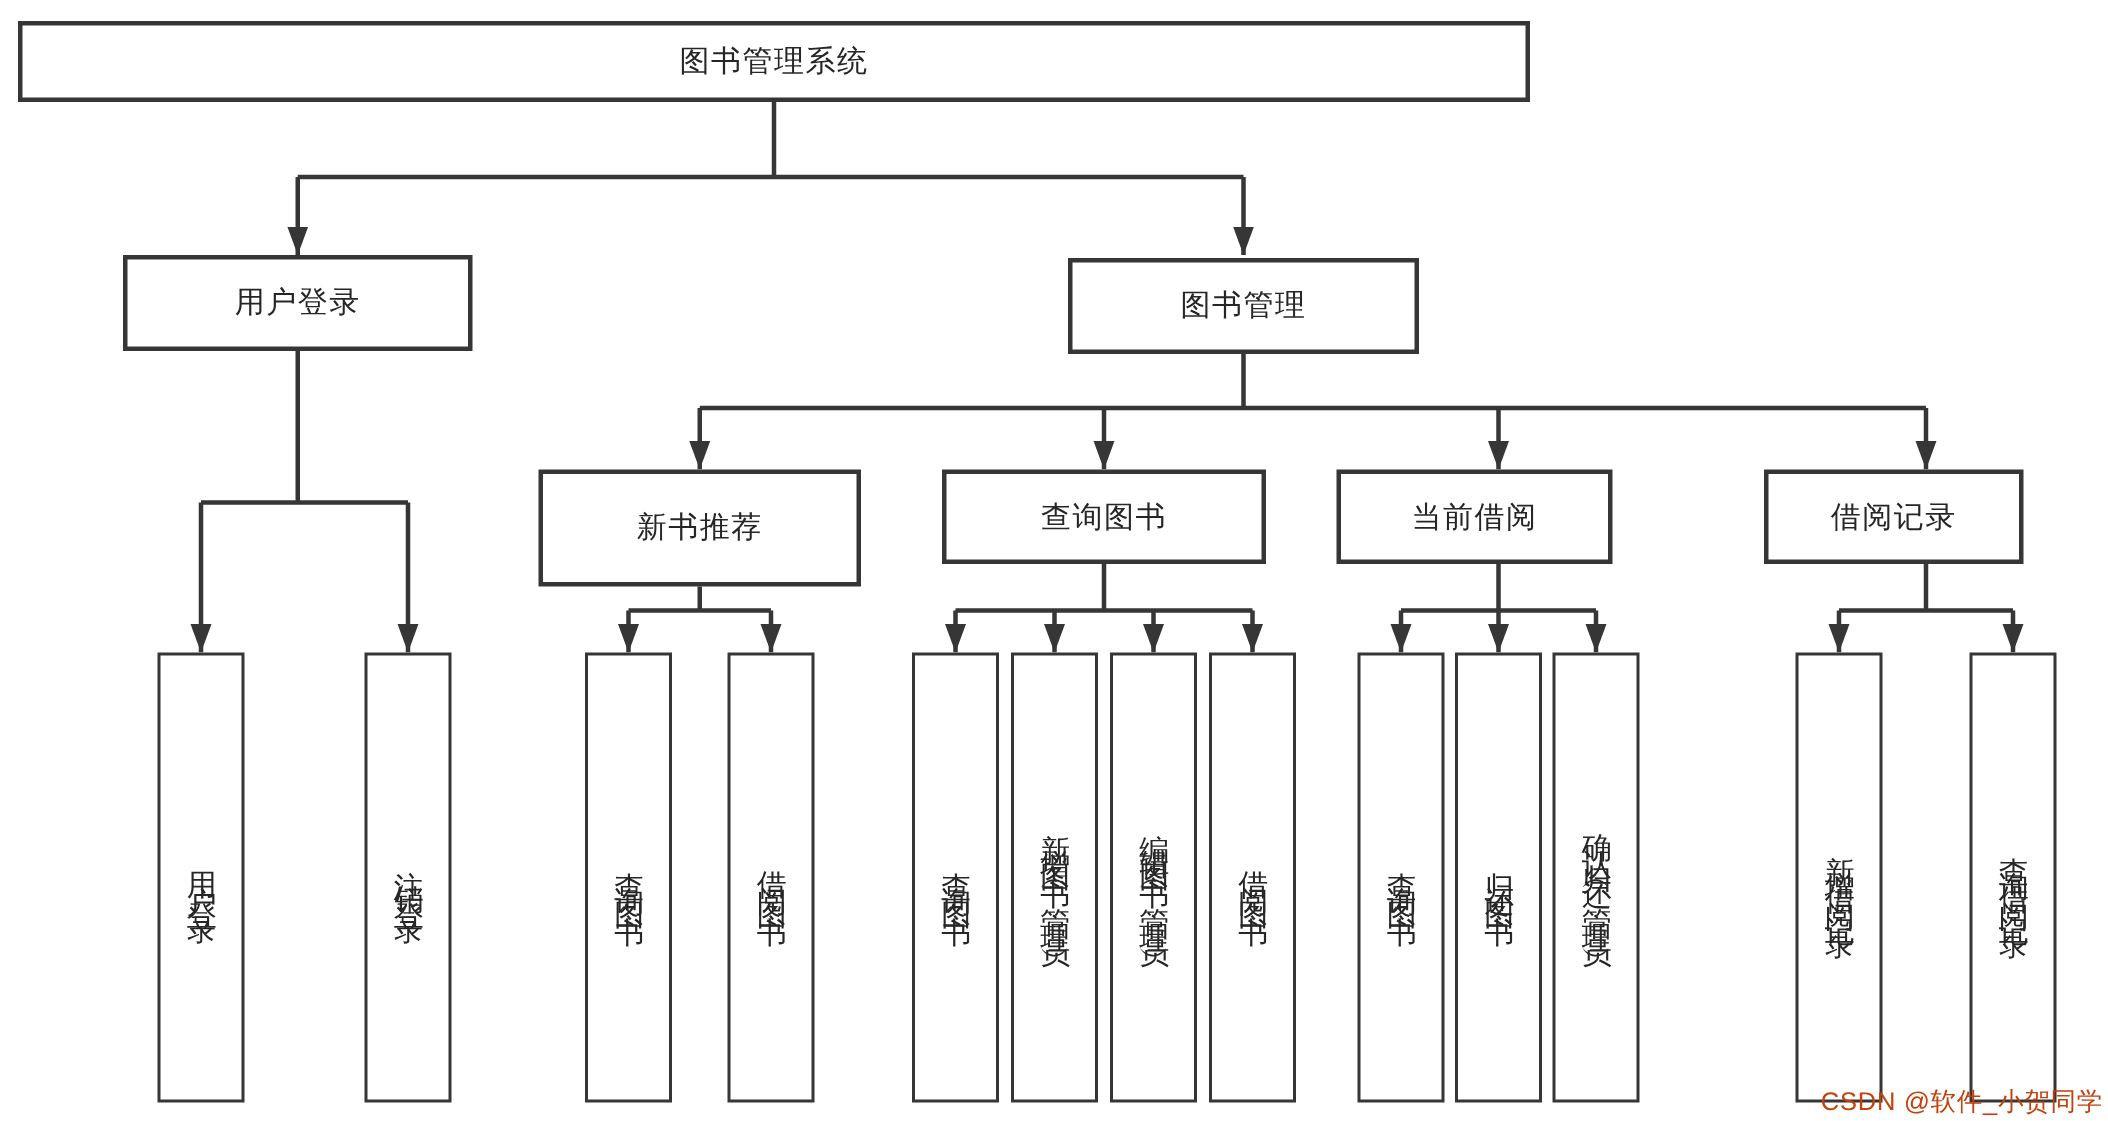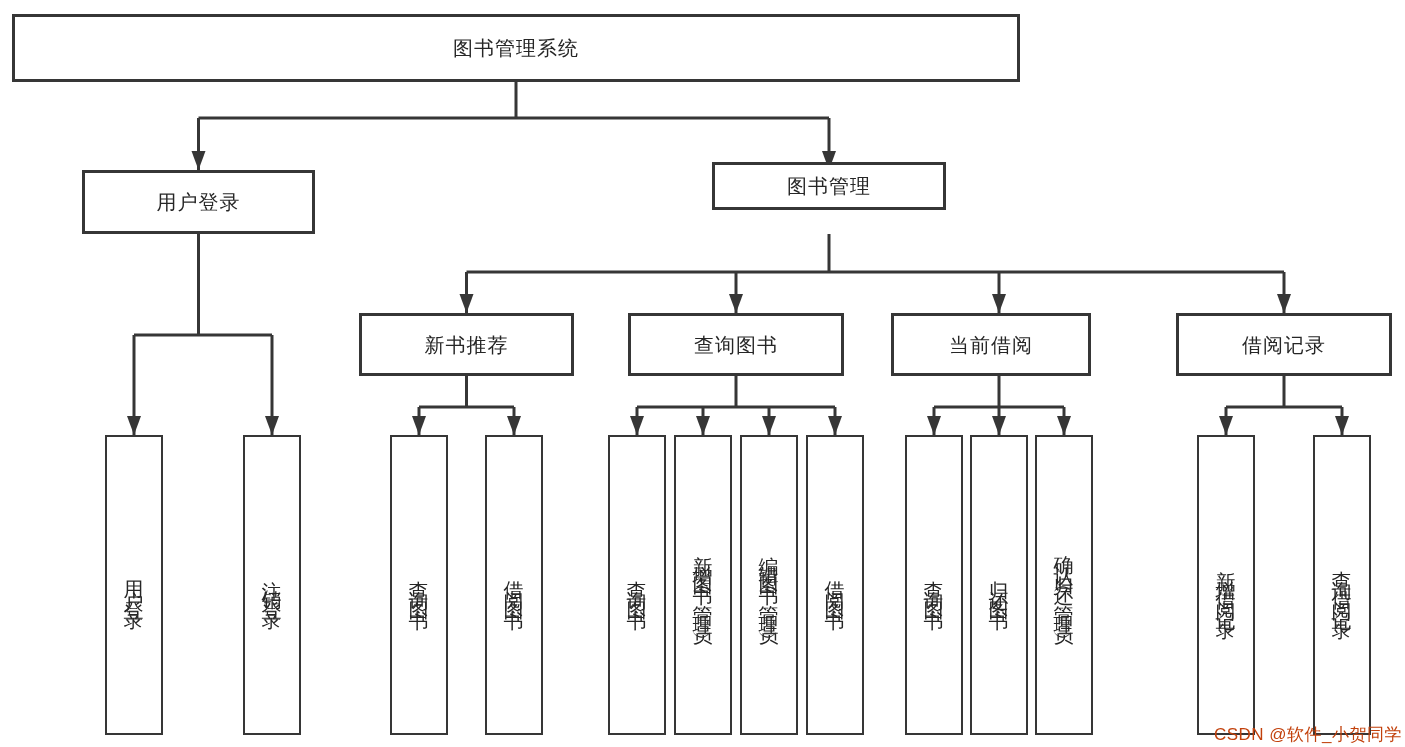--- a/index.html
+++ b/index.html
@@ -98,29 +98,29 @@
       <line x1="1064" y1="407" x2="1064" y2="435" marker-end="url(#ah)"></line>
     </g>
 
     <g stroke="#363636" stroke-width="3" fill="none">
       <path d="M1284,376 V407 M1226,407 H1342"></path>
       <line x1="1226" y1="407" x2="1226" y2="435" marker-end="url(#ah)"></line>
       <line x1="1342" y1="407" x2="1342" y2="435" marker-end="url(#ah)"></line>
     </g>
   </svg>
 
-  <div class="box h" style="left:12px; top:14px; width:1008px; height:68px;">图书管理系统</div>
+  <div class="box h" style="left:12px; top:14px; width:1008px; height:54px;">图书管理系统</div>
 
   <div class="box h" style="left:82px; top:170px; width:233px; height:64px;">用户登录</div>
-  <div class="box h" style="left:712px; top:162px; width:234px; height:48px;">图书管理</div>
+  <div class="box h" style="left:712px; top:172px; width:234px; height:64px;">图书管理</div>
 
-  <div class="box h" style="left:359px; top:313px; width:215px; height:63px;">新书推荐</div>
+  <div class="box h" style="left:359px; top:313px; width:215px; height:78px;">新书推荐</div>
   <div class="box h" style="left:628px; top:313px; width:216px; height:63px;">查询图书</div>
-  <div class="box h" style="left:891px; top:313px; width:200px; height:63px;">当前借阅</div>
-  <div class="box h" style="left:1176px; top:313px; width:216px; height:63px;">借阅记录</div>
+  <div class="box h" style="left:891px; top:313px; width:184px; height:63px;">当前借阅</div>
+  <div class="box h" style="left:1176px; top:313px; width:173px; height:63px;">借阅记录</div>
 
   <div class="box v" style="left:105px; top:435px; width:58px; height:300px;">用户登录</div>
   <div class="box v" style="left:243px; top:435px; width:58px; height:300px;">注销登录</div>
 
   <div class="box v" style="left:390px; top:435px; width:58px; height:300px;">查询图书</div>
   <div class="box v" style="left:485px; top:435px; width:58px; height:300px;">借阅图书</div>
 
   <div class="box v" style="left:608px; top:435px; width:58px; height:300px;">查询图书</div>
   <div class="box v" style="left:674px; top:435px; width:58px; height:300px;">新增图书（管理员）</div>
   <div class="box v" style="left:740px; top:435px; width:58px; height:300px;">编辑图书（管理员）</div>

